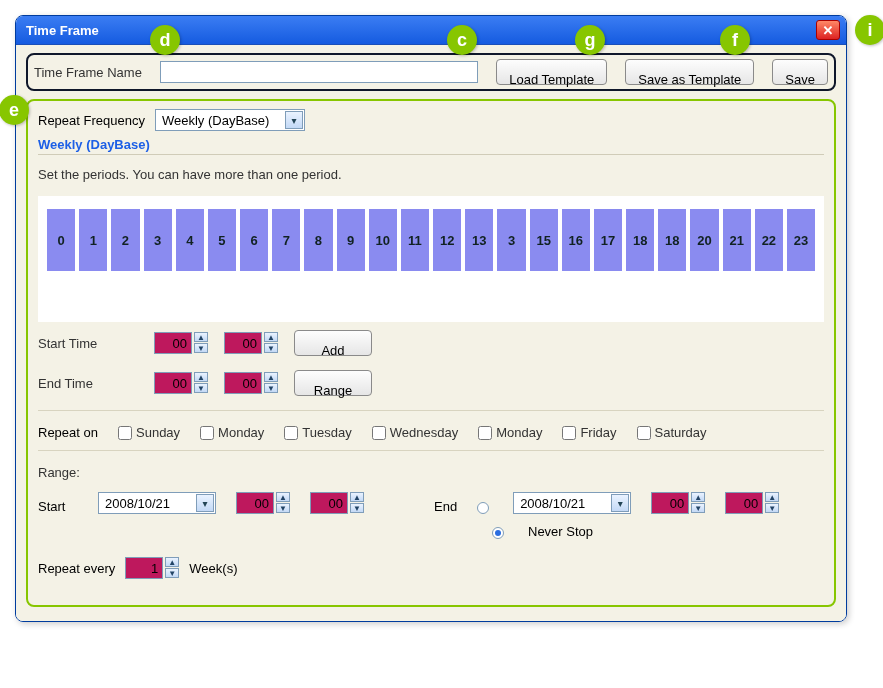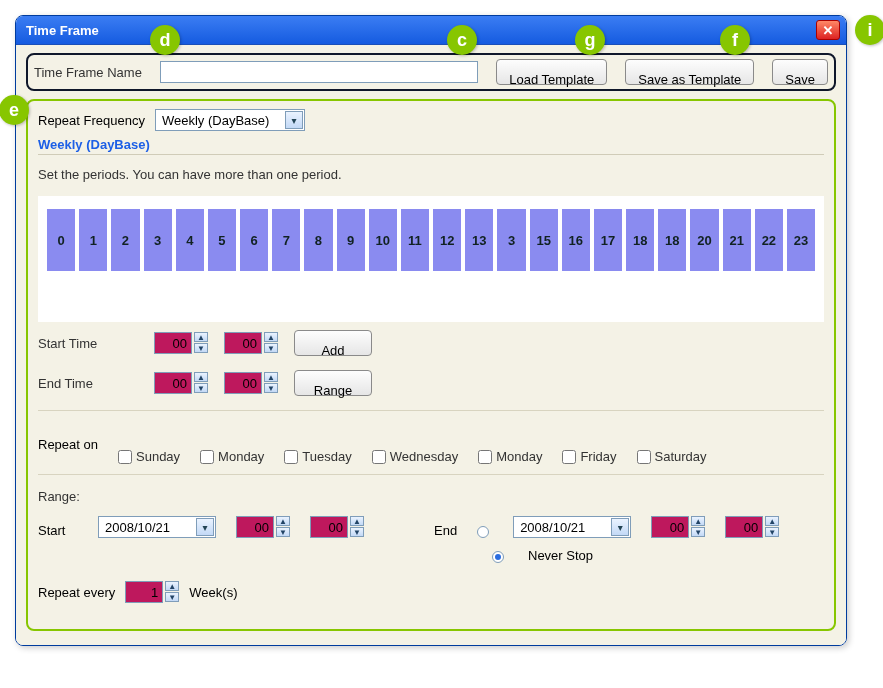--- a/index.html
+++ b/index.html
@@ -149,21 +149,21 @@
                 <span>▼</span>
               </div>
           </div>
           <button class="btn btn-narrow">Range</button>
         </div>
 
         <hr class="light-divider">
 
         <div class="days">
           <span>Repeat on</span>
-          <span id="days-holder" style="display:flex; gap:20px;margin-top:24px;">
+          <span id="days-holder" style="display:flex; gap:20px;">
               <label>
                 <input type="checkbox" style="">
                 <span>Sunday</span>
               </label>
               <label>
                 <input type="checkbox" style="">
                 <span>Monday</span>
               </label>
               <label>
                 <input type="checkbox" style="">

